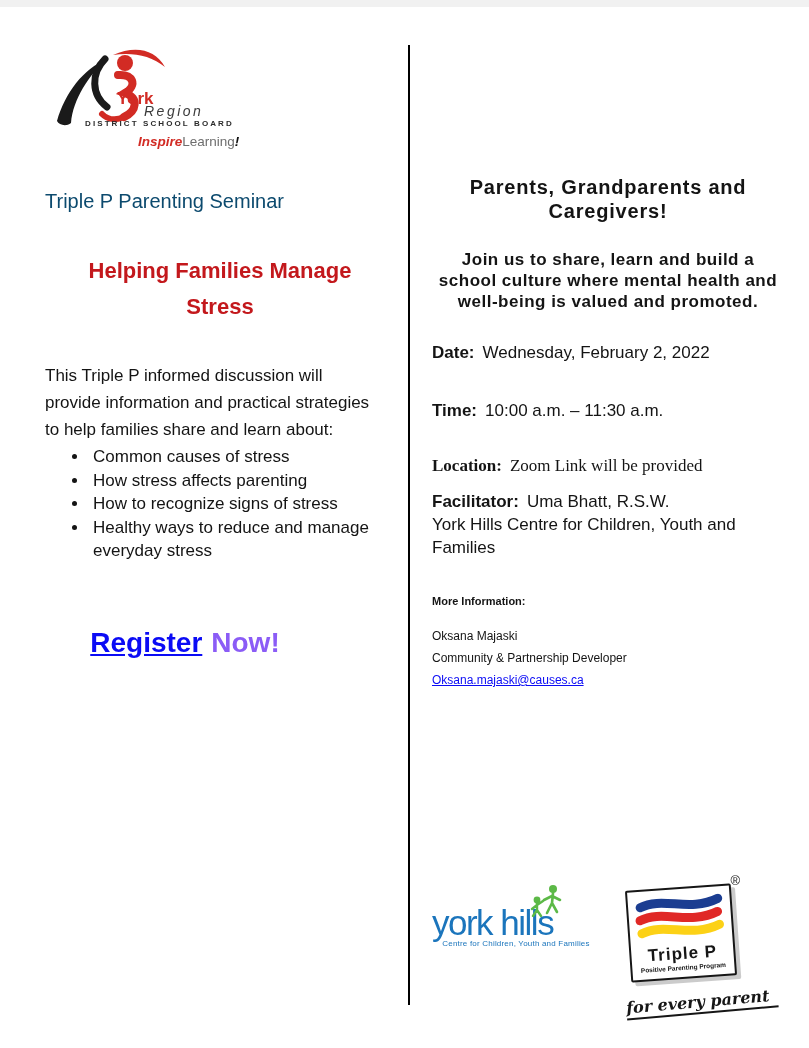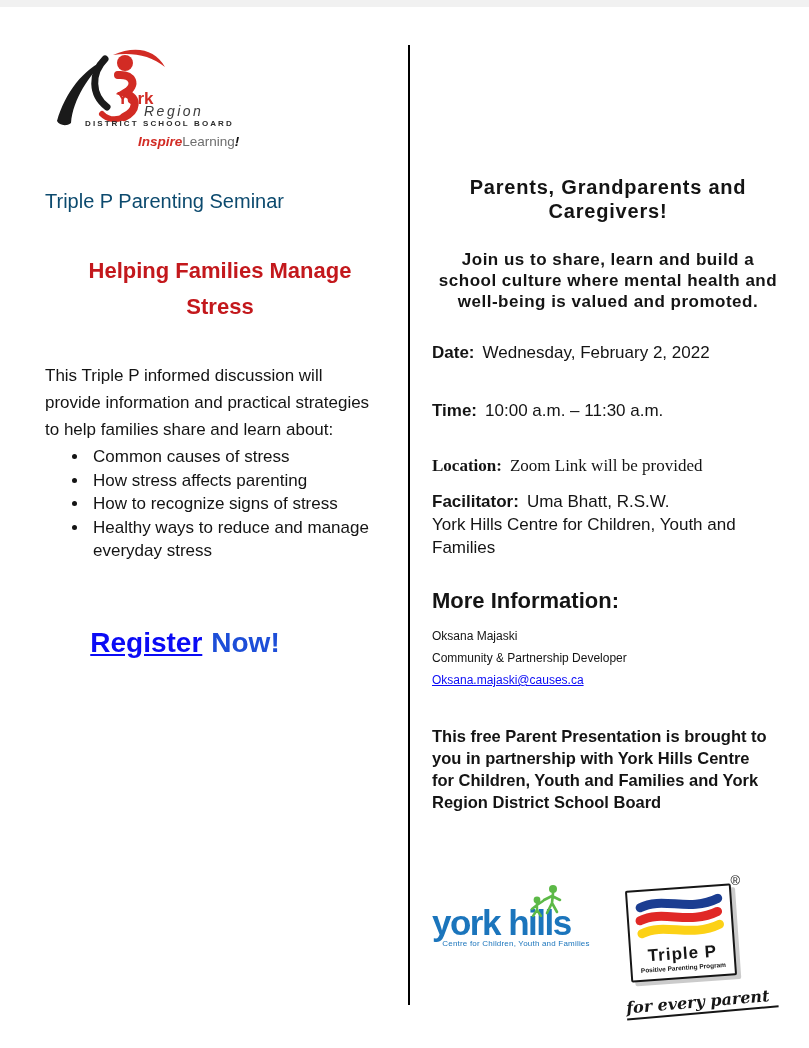--- a/index.html
+++ b/index.html
@@ -24,43 +24,43 @@
 
   
   .left-col { position:absolute; left:45px; top:185px; width:350px; }
   .page-title { padding-top:2px; font-size:20px; line-height:28px; color:#0c4a6e; }
   .seminar-subtitle { margin:38px auto 0; width:300px; text-align:center; font-size:22px; line-height:36px; font-weight:bold; color:#c3181c; }
   .left-intro { margin-top:37px; width:332px; font-size:17px; line-height:27px; }
   .bullet-list { margin-top:2px; padding-left:44px; width:340px; }
   .bullet-list li { font-size:17px; line-height:23.5px; padding-left:4px; }
   .register-line { margin-top:64px; width:280px; text-align:center; font-size:28px; font-weight:bold; }
   .register-link { color:#0b0bf5; text-decoration:underline; }
-  .register-suffix { margin-left:9px; color:#1d4ed8;text-align:center; }
+  .register-suffix { margin-left:9px; color:#8b5cf6;text-align:center; }
 
   
   .right-col { position:absolute; left:432px; top:173px; width:352px; }
   .right-heading { padding-top:2px; margin:0 auto; width:340px; text-align:center; font-size:20px; line-height:24px; font-weight:bold; letter-spacing:0.8px; }
   .right-intro { margin:26px auto 0; width:352px; text-align:center; font-size:17px; line-height:21px; font-weight:bold; letter-spacing:0.5px; }
   .info-row { font-size:17px; line-height:22px; }
   .row-date { margin-top:30px; }
   .row-time { margin-top:36px; }
   .row-location { margin-top:33px;font-family:Liberation Serif, serif; }
   .facilitator-block { margin-top:13px; width:335px; font-size:17px; line-height:23px; }
   .info-label { font-weight:bold; }
   .info-value { margin-left:8px; }
-  .more-info-label { margin-top:31px; font-size:22px; line-height:22px; font-weight:bold; }
+  .more-info-label { margin-top:31px; font-size:11px; line-height:22px; font-weight:bold; }
   .contact-block { margin-top:13px; font-size:12px; line-height:22px; }
   .email-link { color:#0b0bf5; text-decoration:underline; }
   .partnership-note { margin-top:34px; width:342px; font-size:16.5px; line-height:22px; font-weight:bold; }
 
   
   .logos-row { position:absolute; left:432px; top:883px; width:360px; display:flex; align-items:flex-start; gap:22px; }
   .yorkhills-logo { position:relative; width:170px; padding-top:2px; }
   .yh-figures { position:absolute; left:92px; top:0; }
-  .yh-name { margin-top:20px; font-size:35px; line-height:36px; font-weight:bold; letter-spacing:-1.5px; color:#1b75bc; white-space:nowrap; }
+  .yh-name { margin-top:20px; font-size:35px; line-height:36px; font-weight:normal; letter-spacing:-1.5px; color:#1b75bc; white-space:nowrap; }
   .yh-tagline { margin-top:-2px; width:168px; text-align:center; font-size:8px; letter-spacing:0.2px; color:#1b75bc; white-space:nowrap; }
   .triplep-logo { position:relative; width:132px; padding-top:4px; }
   .tp-card { position:relative; width:106px; margin-left:4px; background:#fff; border:2.5px solid #161616; border-radius:2px; box-shadow:4px 4px 0 rgba(160,160,160,0.55); transform:rotate(-4deg); padding:7px 5px 6px; text-align:center; }
   .tp-reg { position:absolute; right:-12px; top:-12px; font-size:13px; color:#161616; transform:rotate(4deg); }
   .tp-name { margin-top:2px; font-size:17px; font-weight:bold; letter-spacing:1px; color:#161616; white-space:nowrap; }
   .tp-sub { font-size:6.5px; font-weight:bold; color:#161616; white-space:nowrap; }
   .tp-tagline { display:inline-block; margin:13px 0 0 2px; font-family:"DejaVu Serif", serif; font-style:italic; font-weight:bold; font-size:16px; color:#161616; transform:rotate(-5deg); border-bottom:2px solid #161616; padding:0 8px 1px 0; white-space:nowrap; }
 </style>
 </head>
 <body>
@@ -110,21 +110,20 @@
       <div>York Hills Centre for Children, Youth and Families</div>
     </div>
 
     <div class="more-info-label">More Information:</div>
     <div class="contact-block">
       <div>Oksana Majaski</div>
       <div>Community &amp; Partnership Developer</div>
       <div><a href="#" class="email-link">Oksana.majaski@causes.ca</a></div>
     </div>
 
-    <div class="partnership-note">This free Parent Presentation is brought to you in partnership with York Hills Centre for Children, Youth and Families and York Region District School Board</div>
   </div>
 
   <div class="logos-row">
     <div class="yorkhills-logo">
       <svg class="yh-figures" width="44" height="34" viewBox="0 0 44 34" aria-hidden="true">
         <circle cx="29" cy="6" r="4" fill="#5cb947"></circle>
         <path d="M29,10 L28,20 M28,13 L20,17 M28,13 L36,17 M28,20 L23,30 M28,20 L33,29" stroke="#5cb947" stroke-width="2.6" fill="none" stroke-linecap="round"></path>
         <circle cx="13" cy="17" r="3.4" fill="#5cb947"></circle>
         <path d="M13,20 L13,27 M13,22 L8,26 M13,22 L19,18 M13,27 L9,33 M13,27 L17,33" stroke="#5cb947" stroke-width="2.4" fill="none" stroke-linecap="round"></path>
       </svg>

